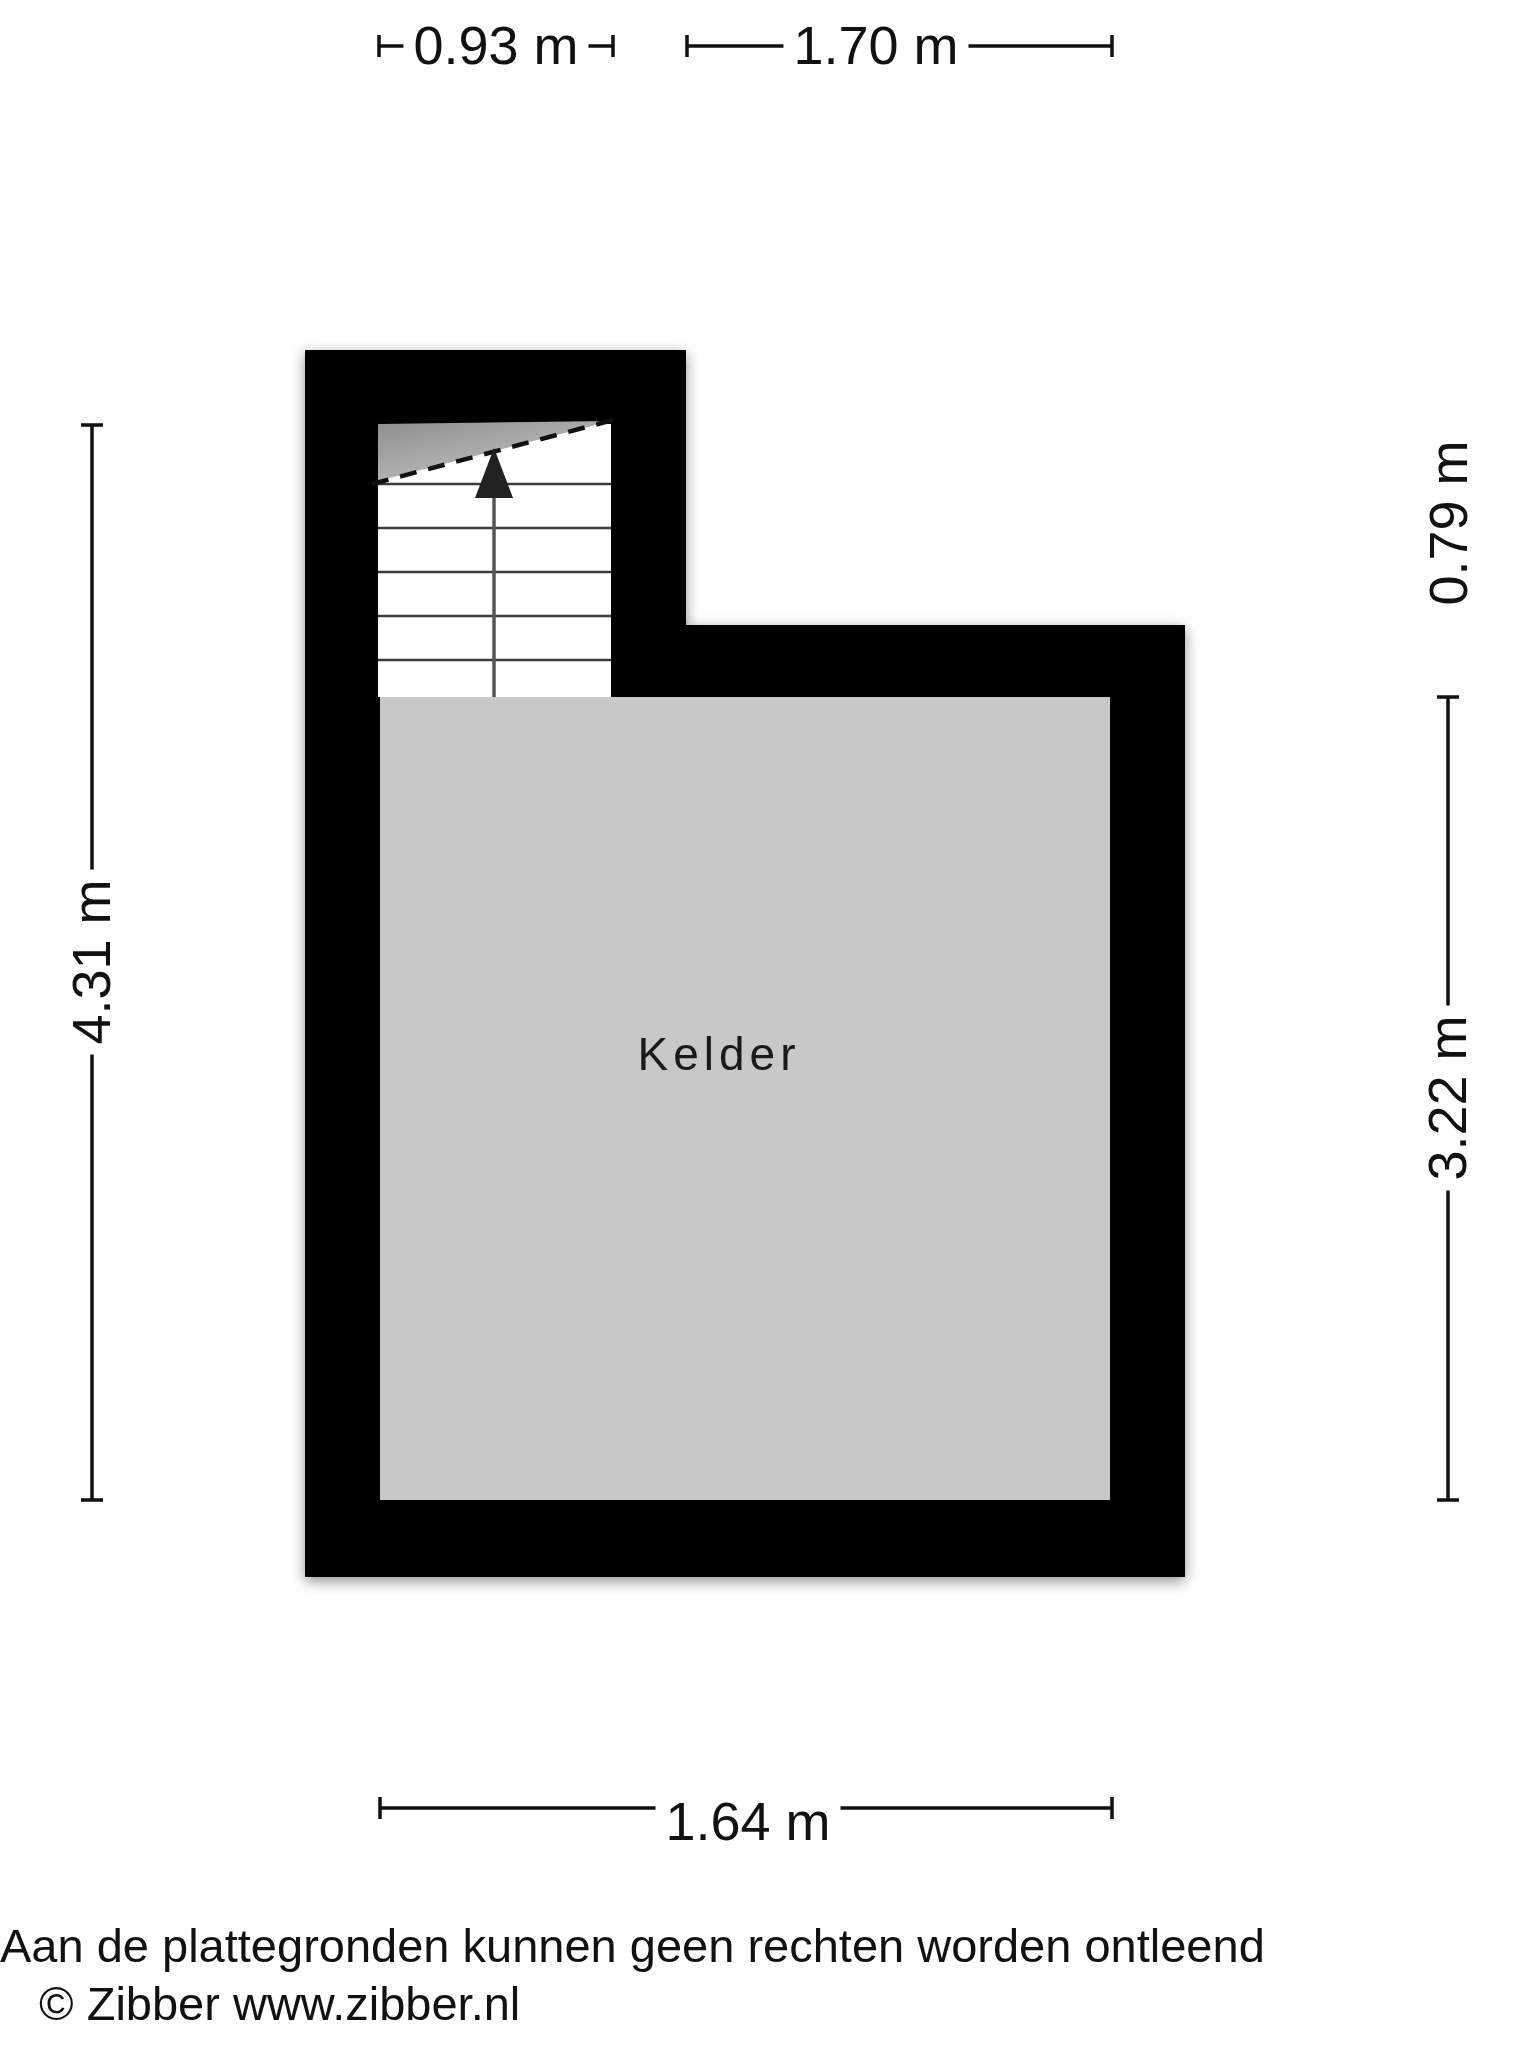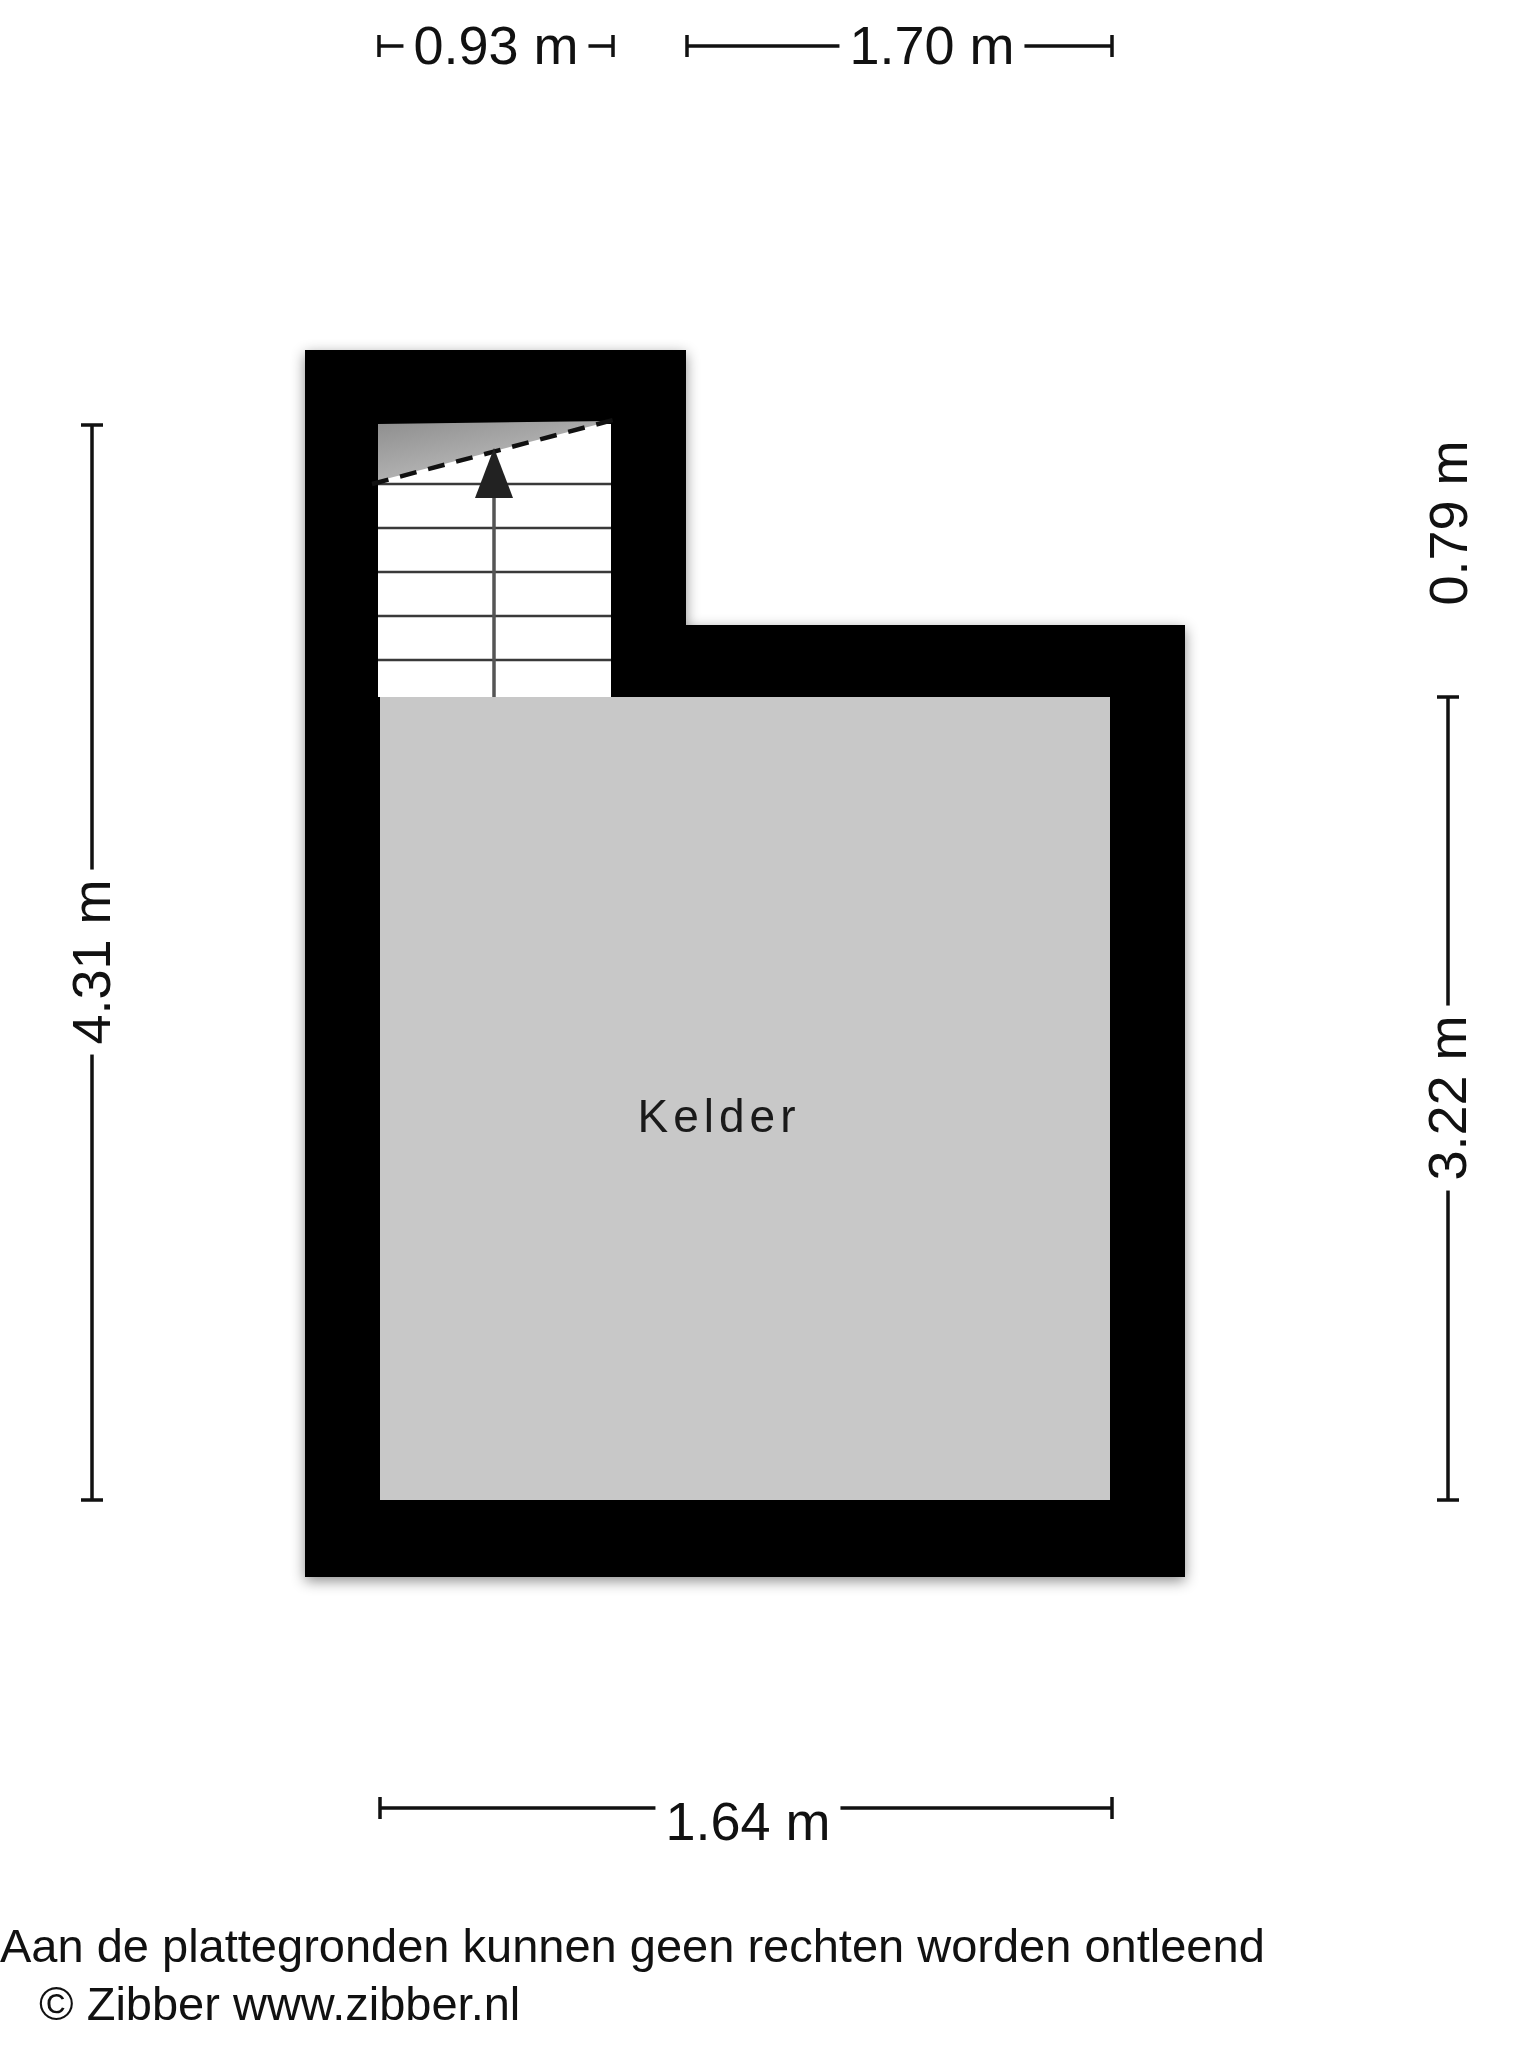--- a/index.html
+++ b/index.html
@@ -87,24 +87,24 @@
     <g stroke="#111111" stroke-width="3.5" fill="none">
       <path d="M379,35 V57 M379,46 H613 M613,35 V57"></path>
       <path d="M687,35 V57 M687,46 H1112 M1112,35 V57"></path>
       <path d="M81,425 H103 M92,425 V1500 M81,1500 H103"></path>
       <path d="M1437,697 H1459 M1448,697 V1500 M1437,1500 H1459"></path>
       <path d="M380,1797 V1819 M380,1808 H1112 M1112,1797 V1819"></path>
     </g>
   </svg>
 
   <div class="dim-label" style="left:496px; top:46px;">0.93 m</div>
-  <div class="dim-label" style="left:932px; top:46px;">1.70 m</div>
+  <div class="dim-label" style="left:876px; top:46px;">1.70 m</div>
   <div class="dim-label vert" style="left:92px; top:962px;">4.31 m</div>
   <div class="dim-label vert" style="left:1449px; top:523px;">0.79 m</div>
   <div class="dim-label vert" style="left:1448px; top:1098px;">3.22 m</div>
   <div class="dim-label" style="left:748px; top:1822px;">1.64 m</div>
 
-  <div class="room-label" style="left:719px; top:1116px;">Kelder</div>
+  <div class="room-label" style="left:719px; top:1054px;">Kelder</div>
 
   <div class="footer line1">Aan de plattegronden kunnen geen rechten worden ontleend</div>
   <div class="footer line2">© Zibber www.zibber.nl</div>
 
 </div>
 
 </body></html>

